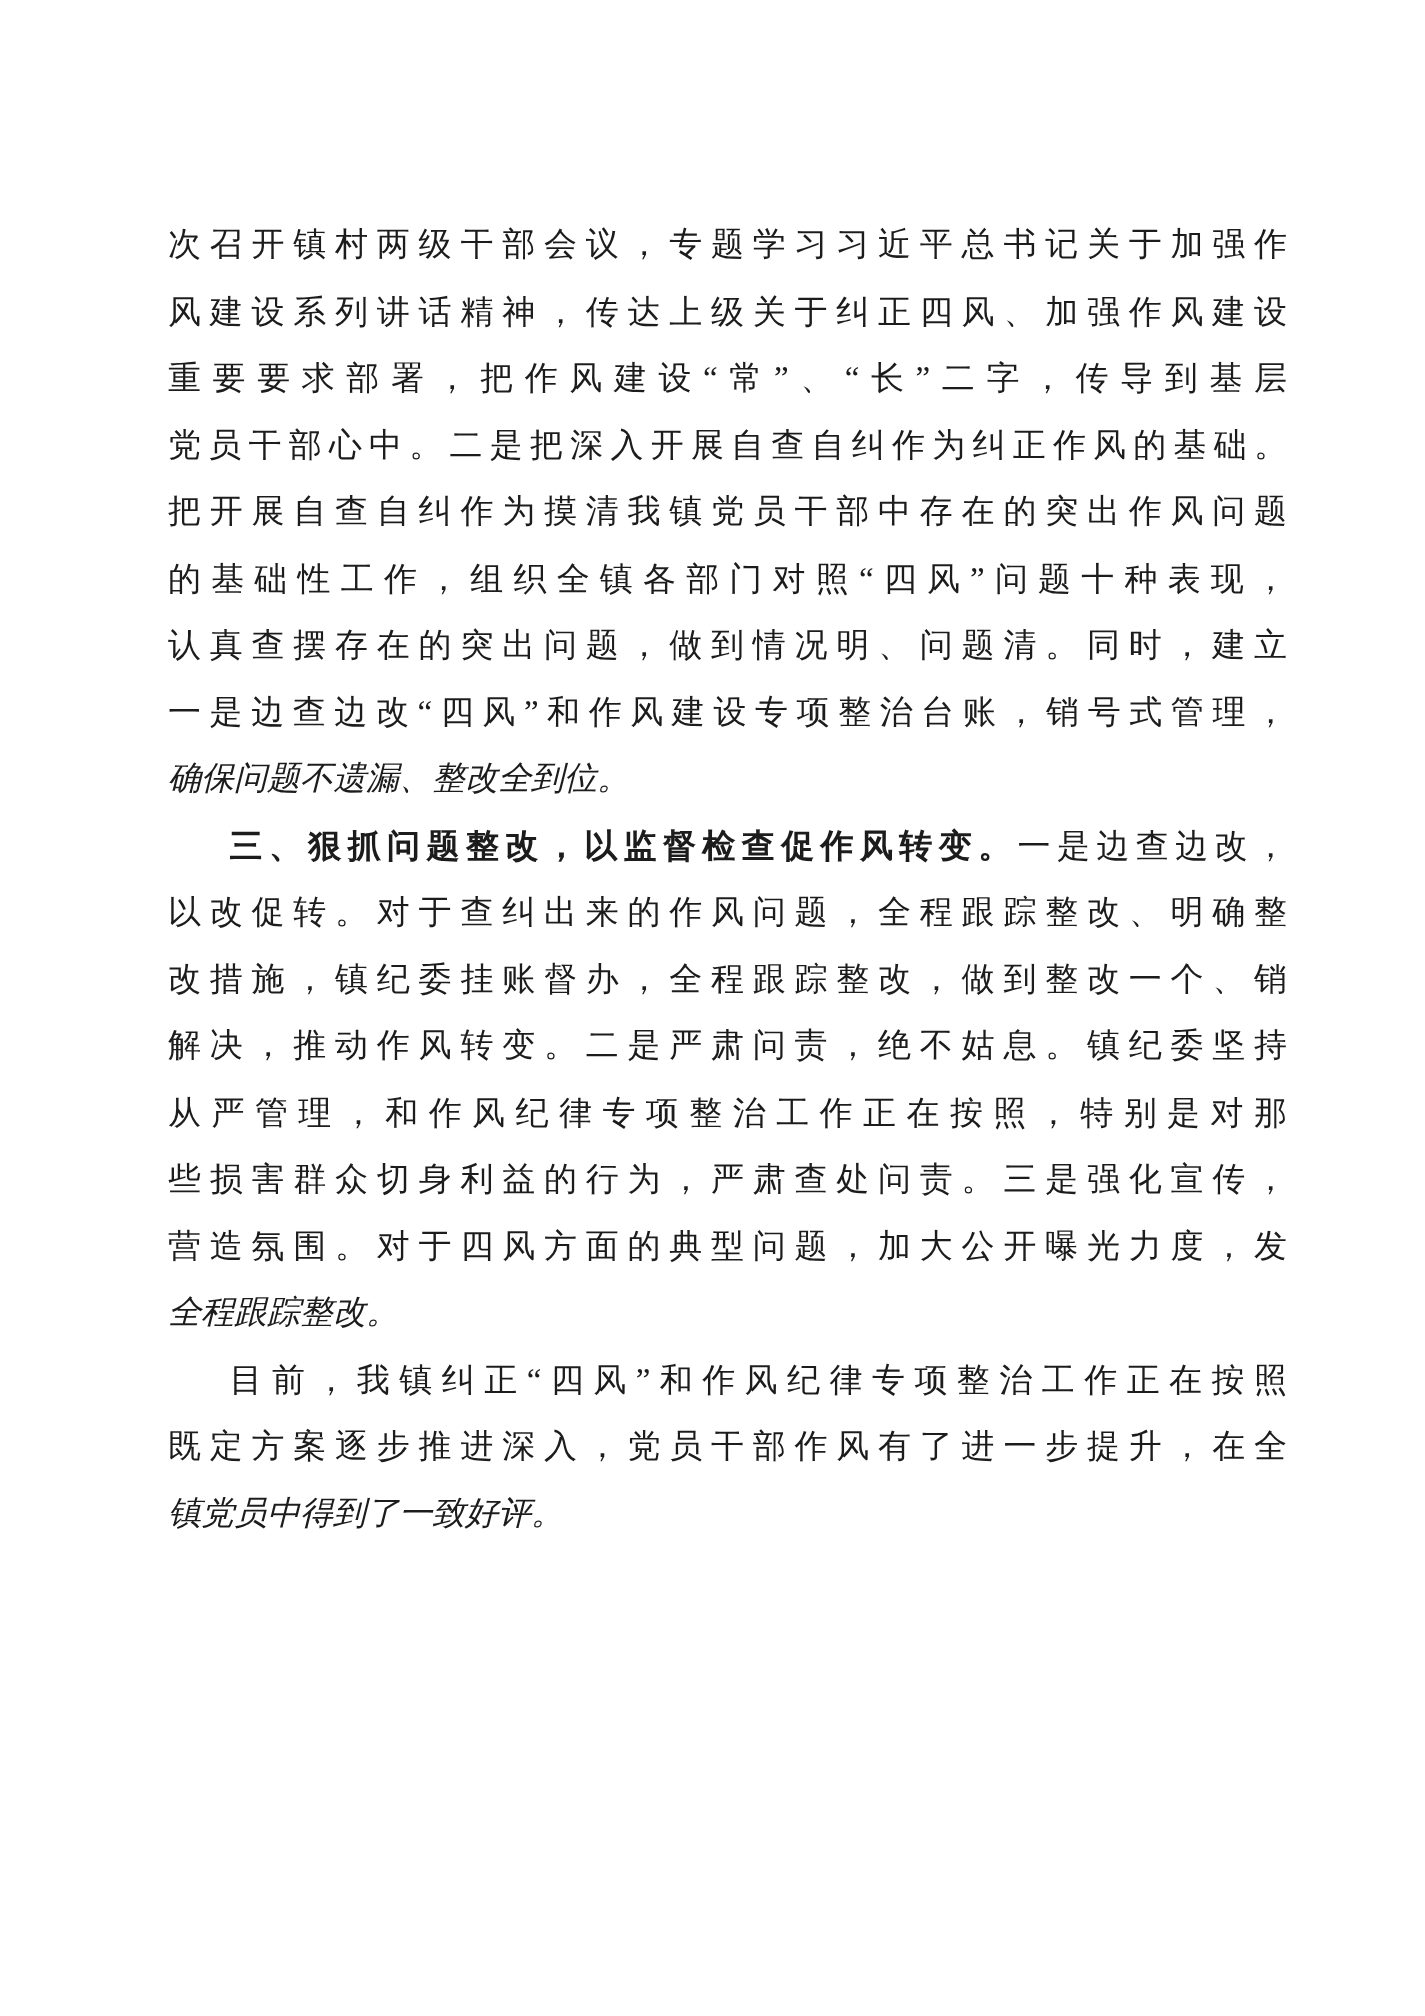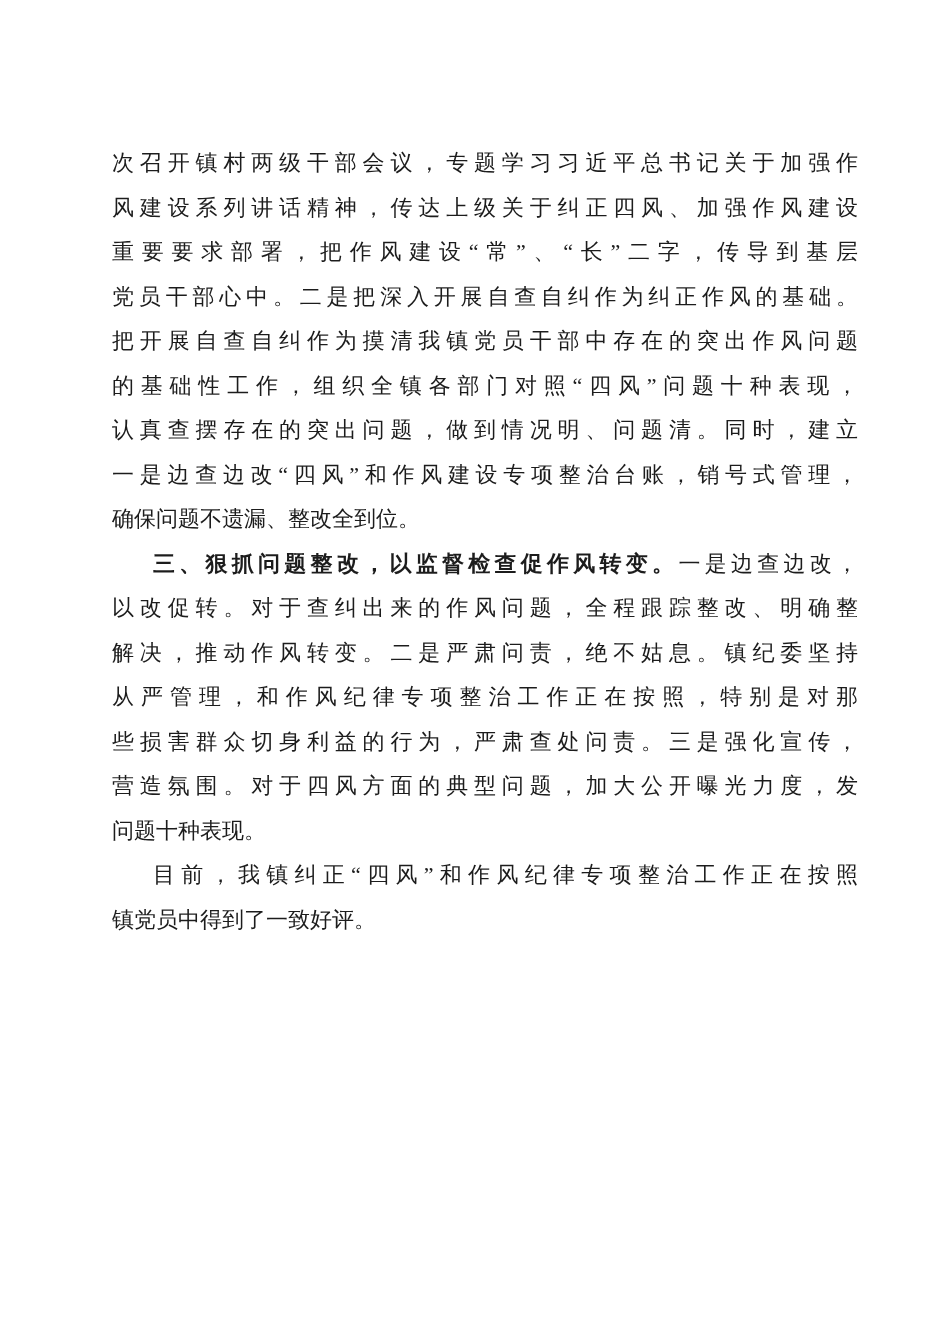--- a/index.html
+++ b/index.html
@@ -33,20 +33,21 @@
     overflow: visible;
   }
   .line.justify {
     text-align: justify;
     text-align-last: justify;
     text-justify: inter-character;
   }
   .line.short {
     text-align: center;
     text-align-last: left;
+    font-style: italic;
   }
   .line.indent {
     text-indent: 41px;
   }
   .run {
     font-weight: 400;
   }
   .run.b {
     font-weight: 700;
     font-family: Liberation Sans, sans-serif;
@@ -61,21 +62,23 @@
       <div class="line justify"><span class="run">风建设系列讲话精神，传达上级关于纠正四风、加强作风建设</span></div>
       <div class="line justify"><span class="run">重要要求部署，把作风建设“常”、“长”二字，传导到基层</span></div>
       <div class="line justify"><span class="run">党员干部心中。二是把深入开展自查自纠作为纠正作风的基础。</span></div>
       <div class="line justify"><span class="run">把开展自查自纠作为摸清我镇党员干部中存在的突出作风问题</span></div>
       <div class="line justify"><span class="run">的基础性工作，组织全镇各部门对照“四风”问题十种表现，</span></div>
       <div class="line justify"><span class="run">认真查摆存在的突出问题，做到情况明、问题清。同时，建立</span></div>
       <div class="line justify"><span class="run">一是边查边改“四风”和作风建设专项整治台账，销号式管理，</span></div>
       <div class="line short"><span class="run">确保问题不遗漏、整改全到位。</span></div>
       <div class="line justify indent"><span class="run b">三、狠抓问题整改，以监督检查促作风转变。</span><span class="run">一是边查边改，</span></div>
       <div class="line justify"><span class="run">以改促转。对于查纠出来的作风问题，全程跟踪整改、明确整</span></div>
+      <div class="line justify"><span class="run">改措施，镇纪委挂账督办，全程跟踪整改，做到整改一个、销</span></div>
       <div class="line justify"><span class="run">解决，推动作风转变。二是严肃问责，绝不姑息。镇纪委坚持</span></div>
       <div class="line justify"><span class="run">从严管理，和作风纪律专项整治工作正在按照，特别是对那</span></div>
       <div class="line justify"><span class="run">些损害群众切身利益的行为，严肃查处问责。三是强化宣传，</span></div>
       <div class="line justify"><span class="run">营造氛围。对于四风方面的典型问题，加大公开曝光力度，发</span></div>
-      <div class="line short"><span class="run">问题十种表现。</span></div>
+      <div class="line short"><span class="run">全程跟踪整改。</span></div>
       <div class="line justify indent"><span class="run">目前，我镇纠正“四风”和作风纪律专项整治工作正在按照</span></div>
+      <div class="line justify"><span class="run">既定方案逐步推进深入，党员干部作风有了进一步提升，在全</span></div>
       <div class="line short"><span class="run">镇党员中得到了一致好评。</span></div>
     </div>
 </div>
 
 </body></html>

